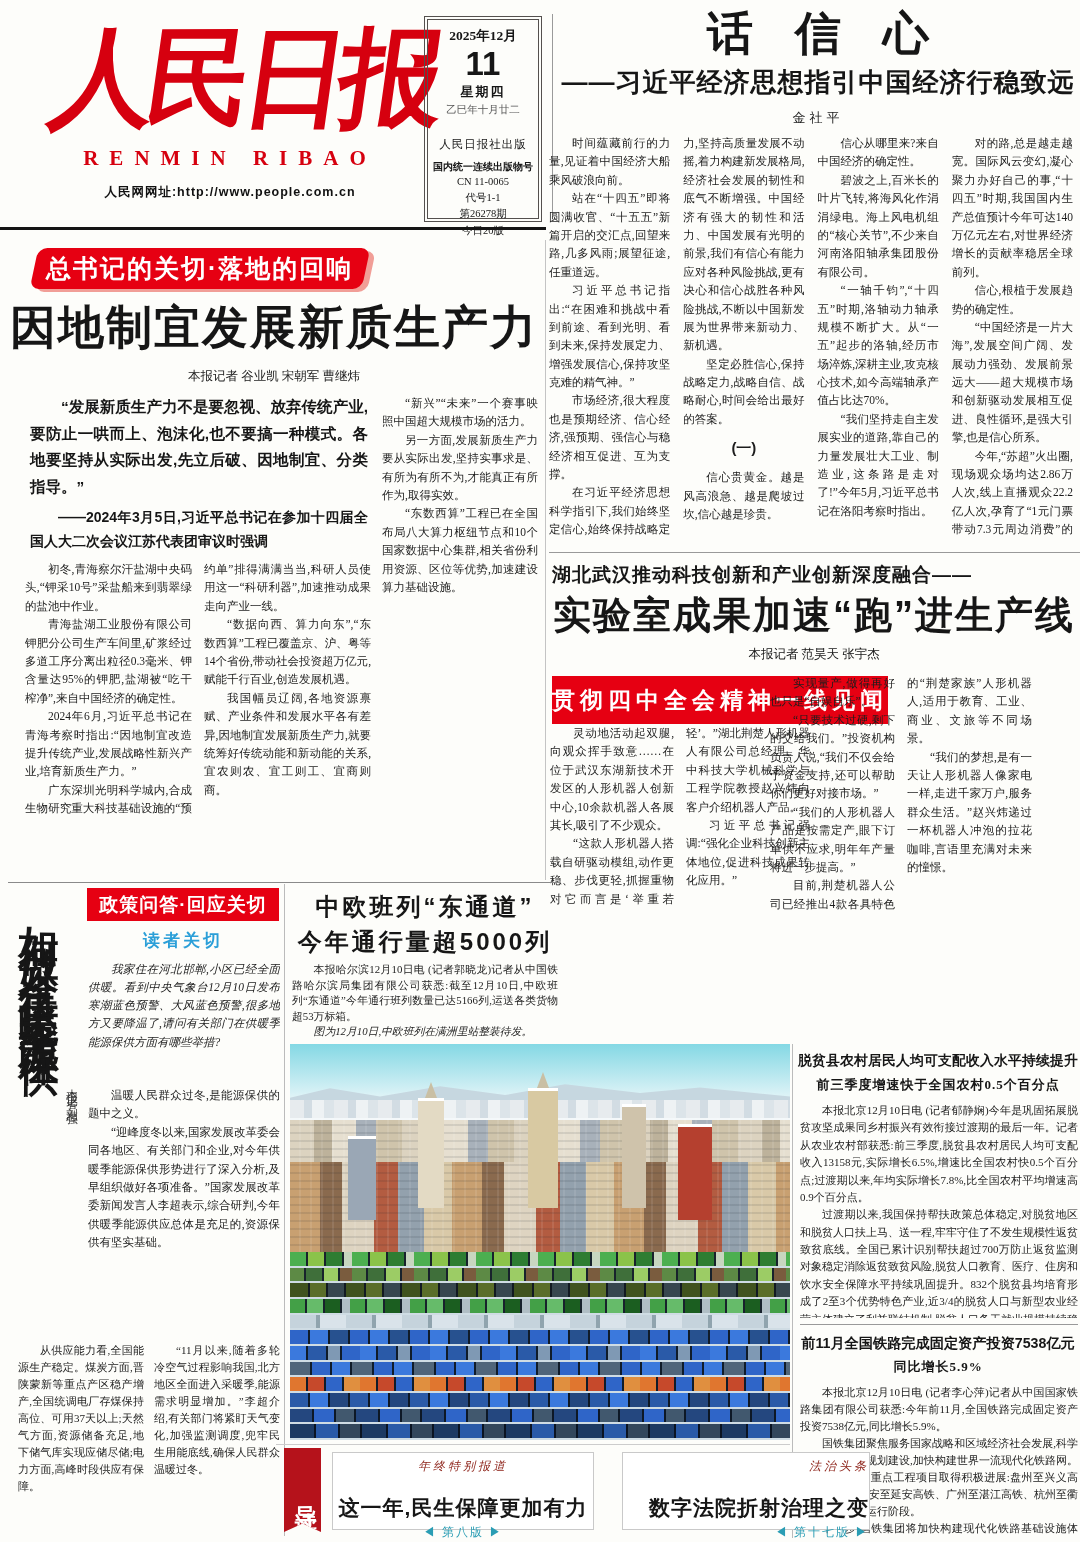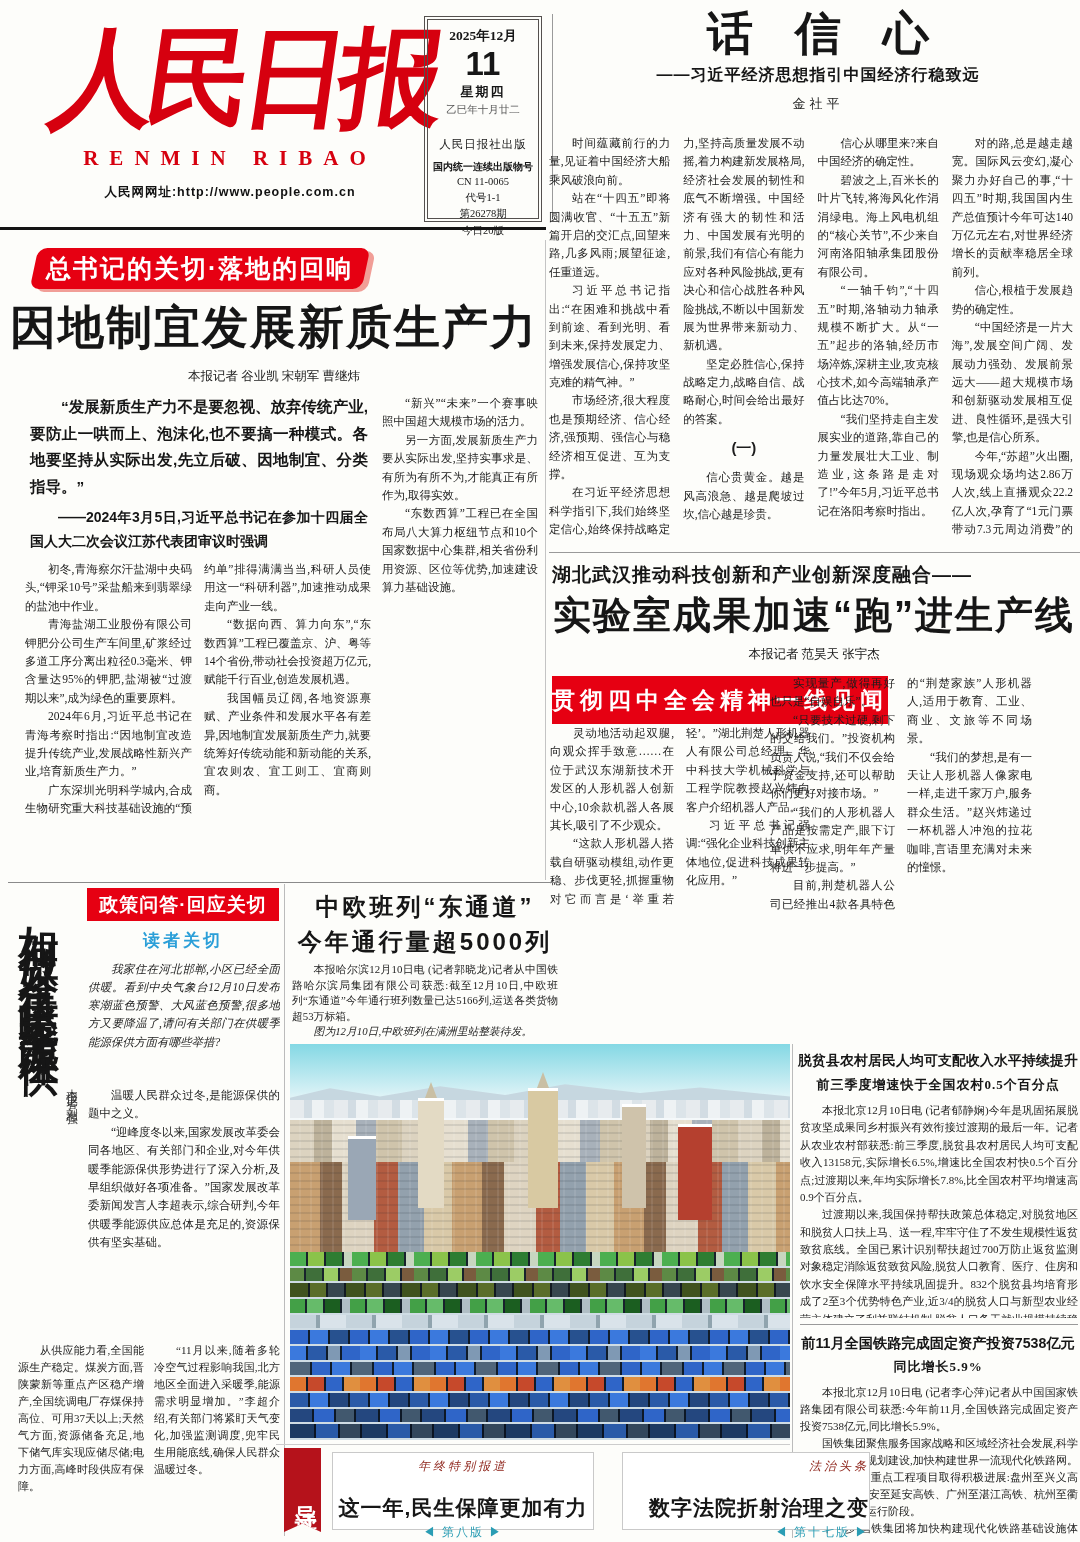--- a/index.html
+++ b/index.html
@@ -19,21 +19,21 @@
   .db-lunar { font-size:10.5px; color:#555; margin-top:2px; }
   .db-pub { font-size:11.5px; margin-top:20px; letter-spacing:1px; }
   .db-issn-label { font-size:10px; font-weight:bold; margin-top:8px; font-family:"Liberation Sans", sans-serif; }
   .db-small { font-size:10.5px; line-height:1.55; }
 
   .vrule-header { position:absolute; left:552px; top:14px; width:1px; height:202px; background:#9a9a9a; }
   .hrule-masthead { position:absolute; left:0; top:227px; width:546px; height:3px; background:#141414; }
 
   .lead-head { position:absolute; left:560px; top:6px; width:516px; text-align:center; }
   .lead-title { font-family:"Liberation Sans", sans-serif; font-weight:900; font-size:46px; letter-spacing:42px; padding-left:42px; line-height:1.2; }
-  .lead-sub { font-family:"Liberation Sans", sans-serif; font-weight:bold; font-size:16px; margin-top:4px; letter-spacing:1px; }
+  .lead-sub { font-family:"Liberation Sans", sans-serif; font-weight:bold; font-size:26px; margin-top:4px; letter-spacing:1px; }
   .lead-author { font-size:13px; margin-top:9px; letter-spacing:4px; color:#222; }
 
   
   .bodytext { font-size:11.5px; line-height:1.6; text-align:justify; color:#1c1c1c; overflow:hidden; }
   .bodytext p { text-indent:2em; }
   .cols4 { column-count:4; column-gap:13px; }
   .cols2 { column-count:2; column-gap:12px; }
   .sec-mark { text-align:center; font-family:"Liberation Sans", sans-serif; font-weight:bold; font-size:15px; margin:8px 0; text-indent:0 !important; }
 
   
@@ -191,21 +191,21 @@
   <div class="main-sidecol bodytext">
     <div>
         <p>“新兴”“未来”一个赛事映照中国超大规模市场的活力。</p>
         <p>另一方面,发展新质生产力要从实际出发,坚持实事求是、有所为有所不为,才能真正有所作为,取得实效。</p>
         <p>“东数西算”工程已在全国布局八大算力枢纽节点和10个国家数据中心集群,相关省份利用资源、区位等优势,加速建设算力基础设施。</p>
       </div>
   </div>
   <div class="main-bottomcols bodytext cols2">
     <div>
         <p>初冬,青海察尔汗盐湖中央码头,“钾采10号”采盐船来到翡翠绿的盐池中作业。</p>
-        <p>青海盐湖工业股份有限公司钾肥分公司生产车间里,矿浆经过多道工序分离出粒径0.3毫米、钾含量达95%的钾肥,盐湖被“过渡期以来”,成为绿色的重要原料。</p>
+        <p>青海盐湖工业股份有限公司钾肥分公司生产车间里,矿浆经过多道工序分离出粒径0.3毫米、钾含量达95%的钾肥,盐湖被“吃干榨净”,来自中国经济的确定性。</p>
         <p>2024年6月,习近平总书记在青海考察时指出:“因地制宜改造提升传统产业,发展战略性新兴产业,培育新质生产力。”</p>
         <p>广东深圳光明科学城内,合成生物研究重大科技基础设施的“预约单”排得满满当当,科研人员使用这一“科研利器”,加速推动成果走向产业一线。</p>
         <p>“数据向西、算力向东”,“东数西算”工程已覆盖京、沪、粤等14个省份,带动社会投资超万亿元,赋能千行百业,创造发展机遇。</p>
         <p>我国幅员辽阔,各地资源禀赋、产业条件和发展水平各有差异,因地制宜发展新质生产力,就要统筹好传统动能和新动能的关系,宜农则农、宜工则工、宜商则商。</p>
       </div>
   </div>
 
   <div class="hrule-lab"></div>
   <div class="lab-kicker">湖北武汉推动科技创新和产业创新深度融合——</div>
   <div class="lab-title">实验室成果加速“跑”进生产线</div>

